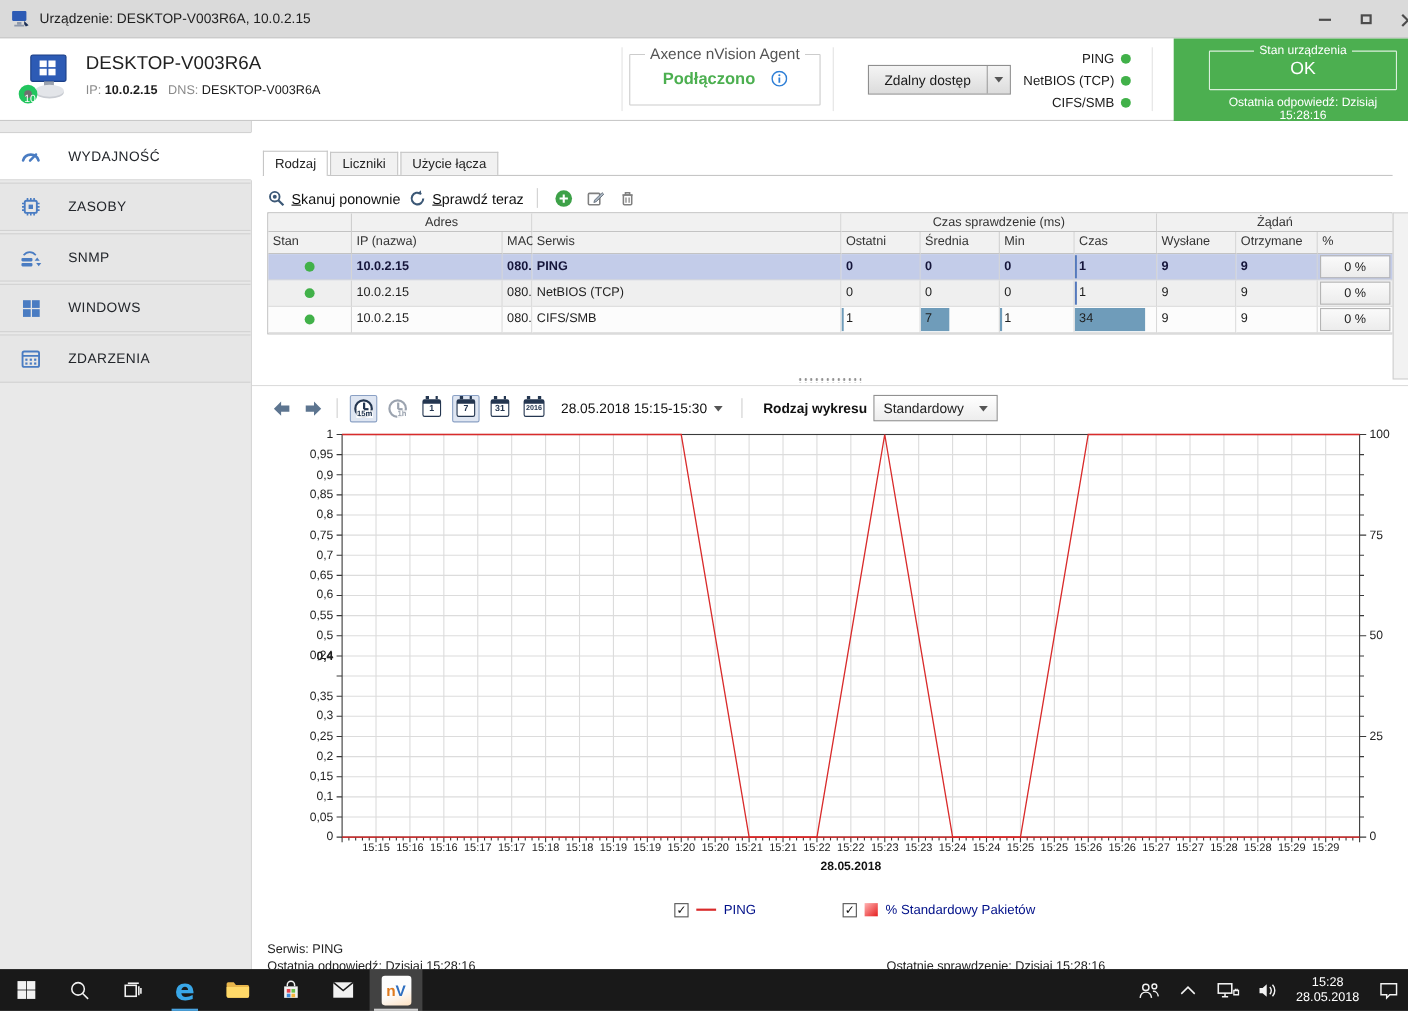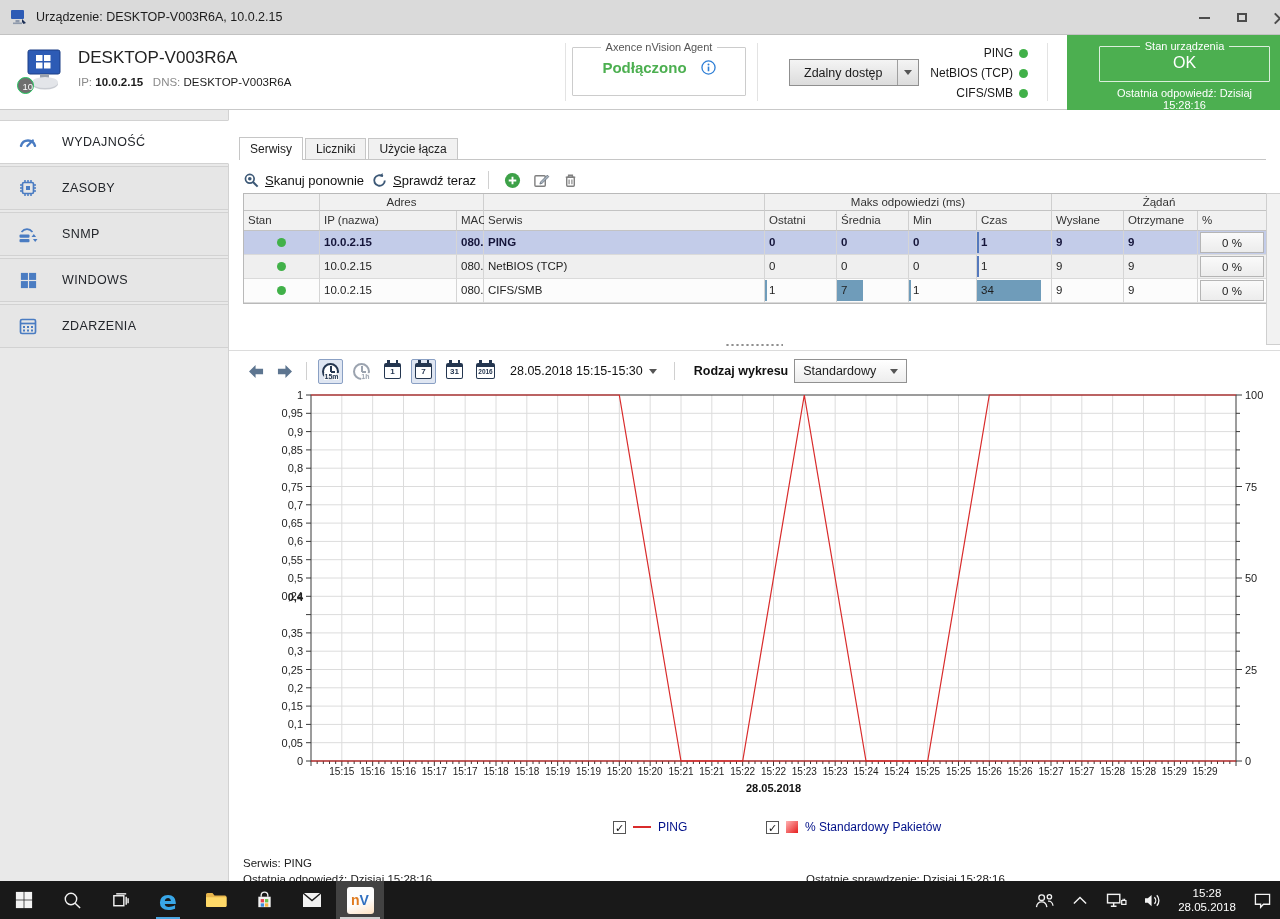--- a/index.html
+++ b/index.html
@@ -19,27 +19,27 @@
   .glyph-close{position:relative;width:12px;height:12px;}
   .glyph-close::before,.glyph-close::after{content:"";position:absolute;left:5px;top:-1px;width:2.4px;height:15px;background:#4c4c4c;}
   .glyph-close::before{transform:rotate(45deg);} .glyph-close::after{transform:rotate(-45deg);}
 
   
   .header{position:absolute;left:0;top:35px;width:1280px;height:75px;background:#fff;border-bottom:1px solid #c9c9c9;}
   .hdr-div{position:absolute;top:8px;bottom:8px;width:1px;background:#e3e3e3;}
   .dev{position:absolute;left:18px;top:12px;display:flex;}
   .dev-ico{position:relative;width:46px;height:46px;}
   .dev-badge{position:absolute;left:-1px;bottom:-1px;width:17px;height:17px;background:#6f6f6f;color:#fff;
-             border-radius:50%;font-size:9.5px;line-height:17px;text-align:right;border:1px solid #22c55e;}
+             border-radius:50%;font-size:9.5px;line-height:17px;text-align:left;border:5px solid #22c55e;}
   .dev-txt{margin-left:14px;}
   .dev-name{font-size:17px;color:#222;margin-top:1px;}
   .dev-sub{font-size:11.5px;margin-top:8px;color:#1c1c1c;}
   .dev-sub .lbl{color:#8a8a8a;}
   fieldset{border:1px solid #ccc;border-radius:1px;margin:0;padding:0;}
-  fieldset legend{font-size:11px;color:#555;padding:0 5px;margin:0 auto;}
+  fieldset legend{font-size:14px;color:#555;padding:0 5px;margin:0 auto;}
   .agent-box{position:absolute;left:572px;top:6px;width:174px;height:55px;}
   .agent-state{display:flex;align-items:center;justify-content:center;gap:14px;margin-top:6px;}
   .agent-status{font-size:15px;font-weight:bold;color:#4caf50;}
   .remote-btn{position:absolute;left:789px;top:24px;height:27px;display:flex;align-items:stretch;
               border:1px solid #8f8f8f;background:linear-gradient(#f4f4f4,#dcdcdc);cursor:default;}
   .remote-main{padding:0 14px;font-size:12.5px;display:flex;align-items:center;color:#1b1b1b;}
   .remote-split{width:1px;background:#9f9f9f;}
   .remote-caret{width:20px;display:flex;align-items:center;justify-content:center;}
   .caret-down{width:0;height:0;border-left:4px solid transparent;border-right:4px solid transparent;border-top:5px solid #555;}
   .svc-status{position:absolute;right:252px;top:8px;text-align:right;}
@@ -318,21 +318,21 @@
             <rect x="13" y="13.5" width="2" height="2"></rect>
           </g>
         </svg>
       </span>
       <span class="side-label">ZDARZENIA</span>
     </div>
   </div>
 
 <div class="content">
   <div class="tabs">
-      <div class="tab active">Serwisy</div>
+      <div class="tab active">Rodzaj</div>
       <div class="tab">Liczniki</div>
       <div class="tab">Użycie łącza</div>
     </div>
   <div class="svc-toolbar">
       <span class="tool-link">
         <span style="display: inline-flex;">
           <svg viewBox="0 0 18 18" width="17" height="17">
             <circle cx="7.2" cy="7.2" r="4.6" fill="none" stroke="#3c5876" stroke-width="1.8"></circle>
             <path d="M10.6 10.6L15.5 15.5" stroke="#3c5876" stroke-width="2.2"></path>
             <circle cx="7.2" cy="7.2" r="1.9" fill="#3c5876"></circle>
@@ -373,21 +373,21 @@
             <rect x="5" y="5.5" width="8" height="9.5" rx="1" fill="none" stroke="#808080" stroke-width="1.5"></rect>
             <path d="M7.5 8v5M10.5 8v5" stroke="#808080" stroke-width="1.2"></path>
           </svg>
         </span>
       </span>
     </div>
   <div class="svc-table">
       <div class="th group" style="grid-column: span 1;"></div>
       <div class="th group" style="grid-column: span 2;">Adres</div>
       <div class="th group" style="grid-column: span 1;"></div>
-      <div class="th group" style="grid-column: span 4;">Maks odpowiedzi (ms)</div>
+      <div class="th group" style="grid-column: span 4;">Czas sprawdzenie (ms)</div>
       <div class="th group" style="grid-column: span 3;">Żądań</div>
       <div class="th col">Stan</div>
       <div class="th col">IP (nazwa)</div>
       <div class="th col">MAC</div>
       <div class="th col">Serwis</div>
       <div class="th col">Ostatni</div>
       <div class="th col">Średnia</div>
       <div class="th col">Min</div>
       <div class="th col">Czas</div>
       <div class="th col">Wysłane</div>

